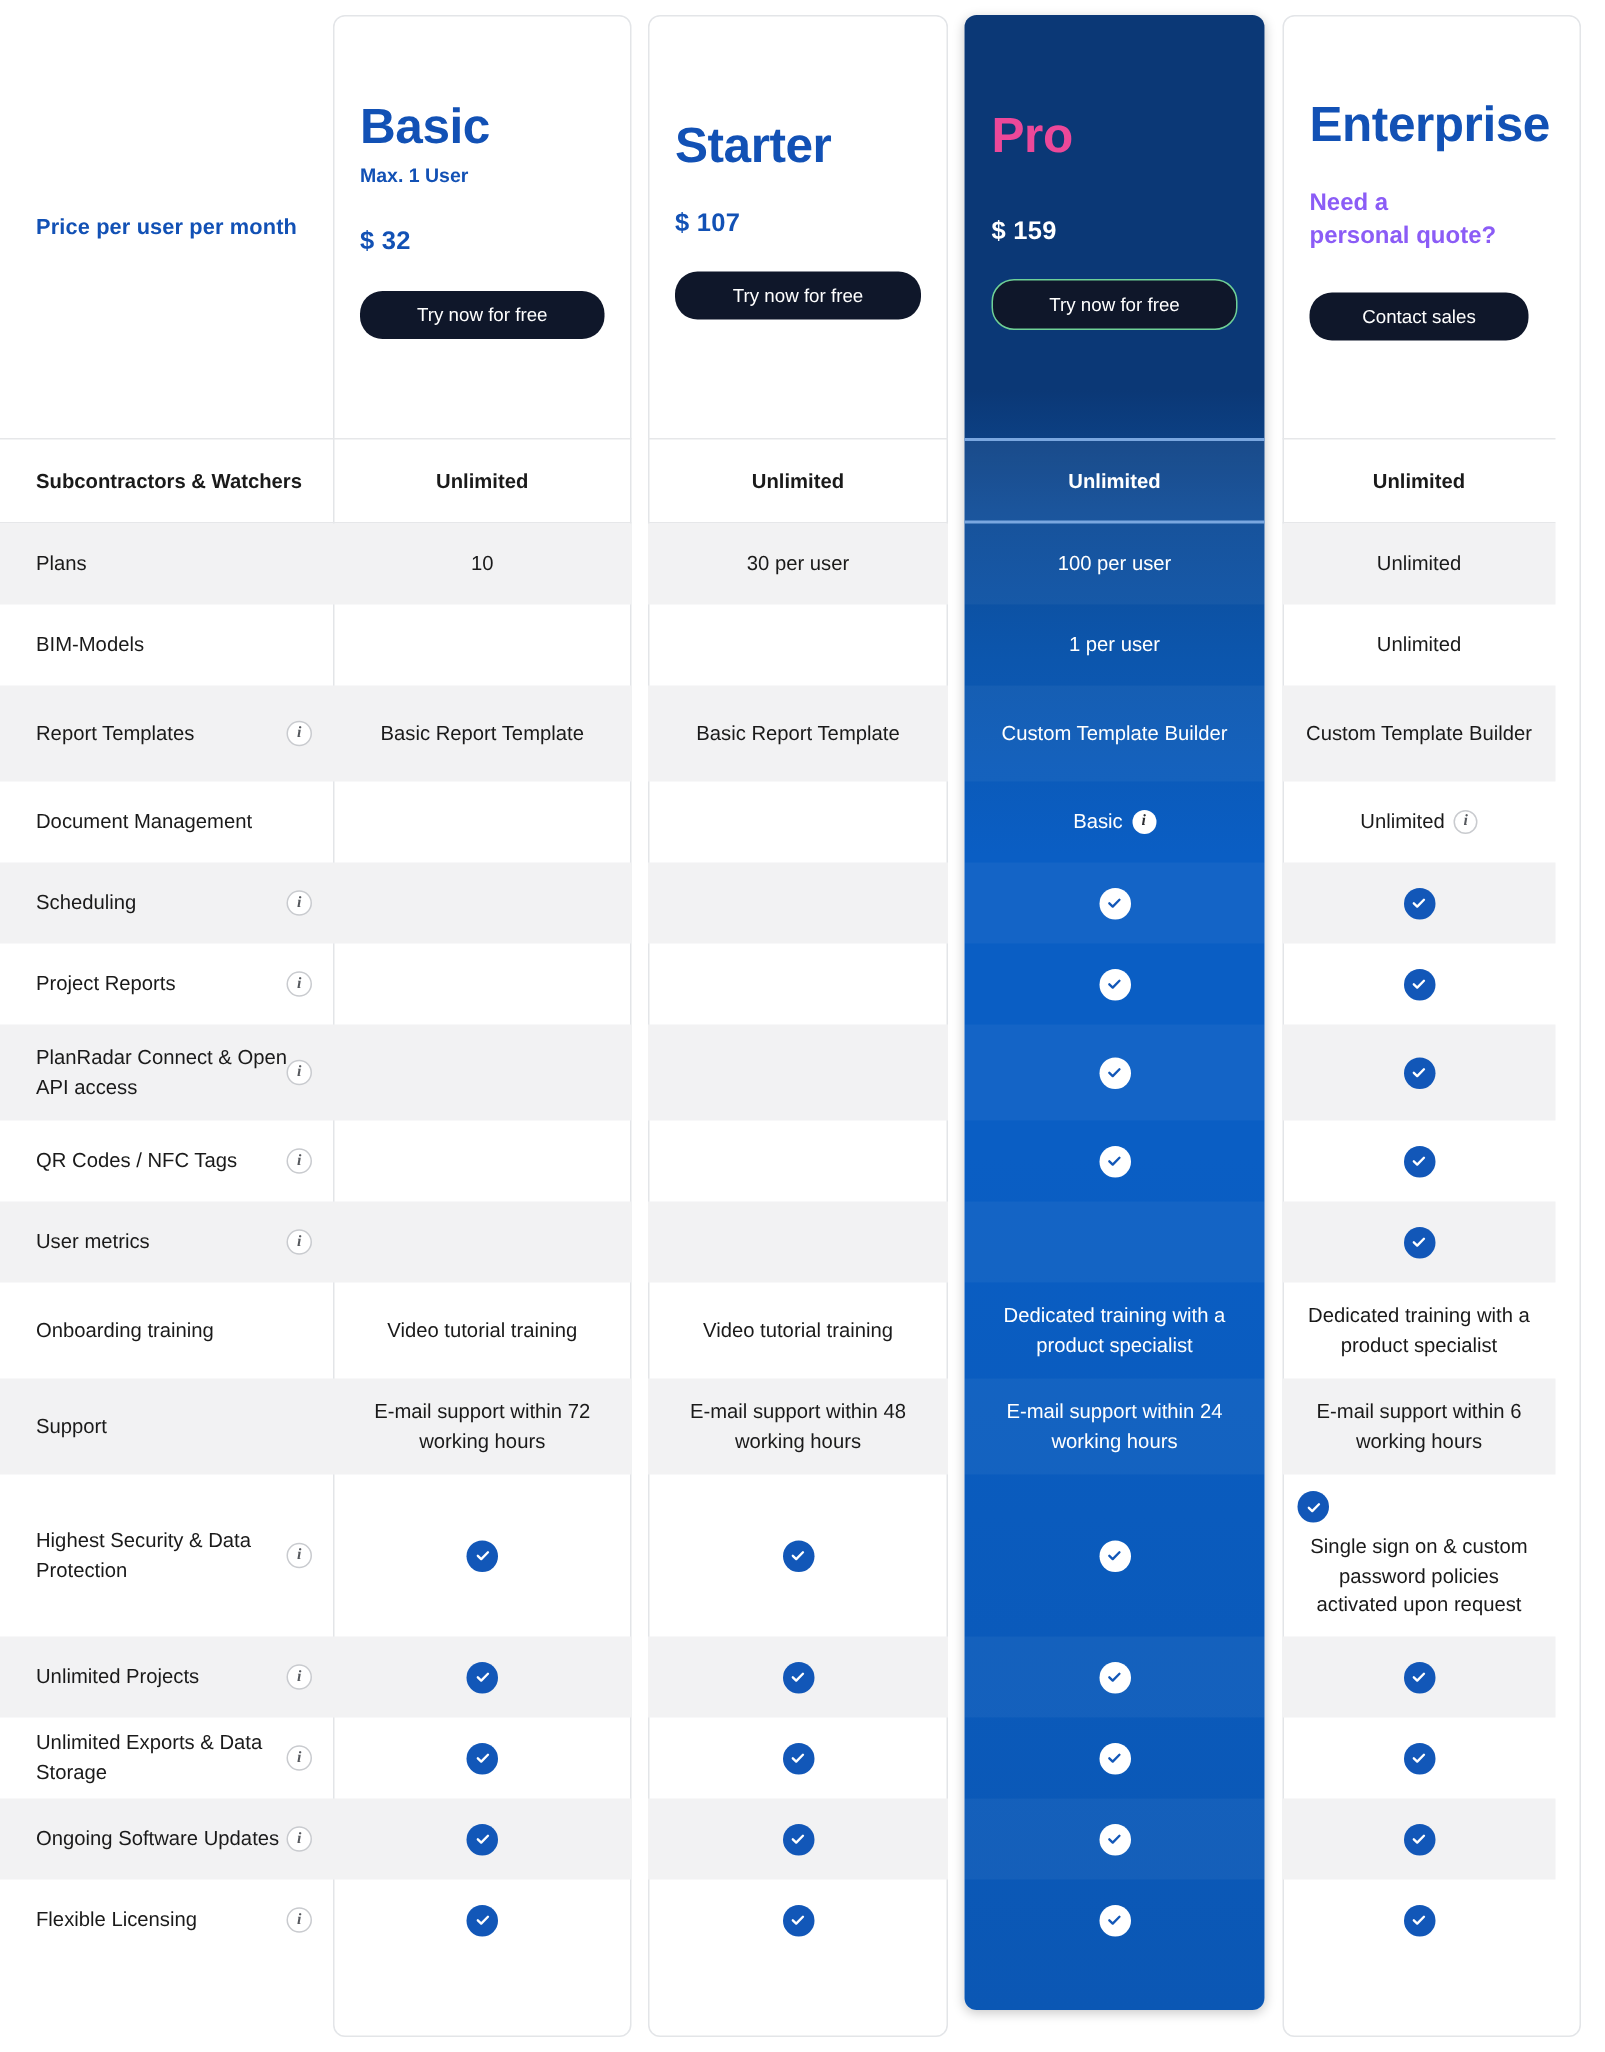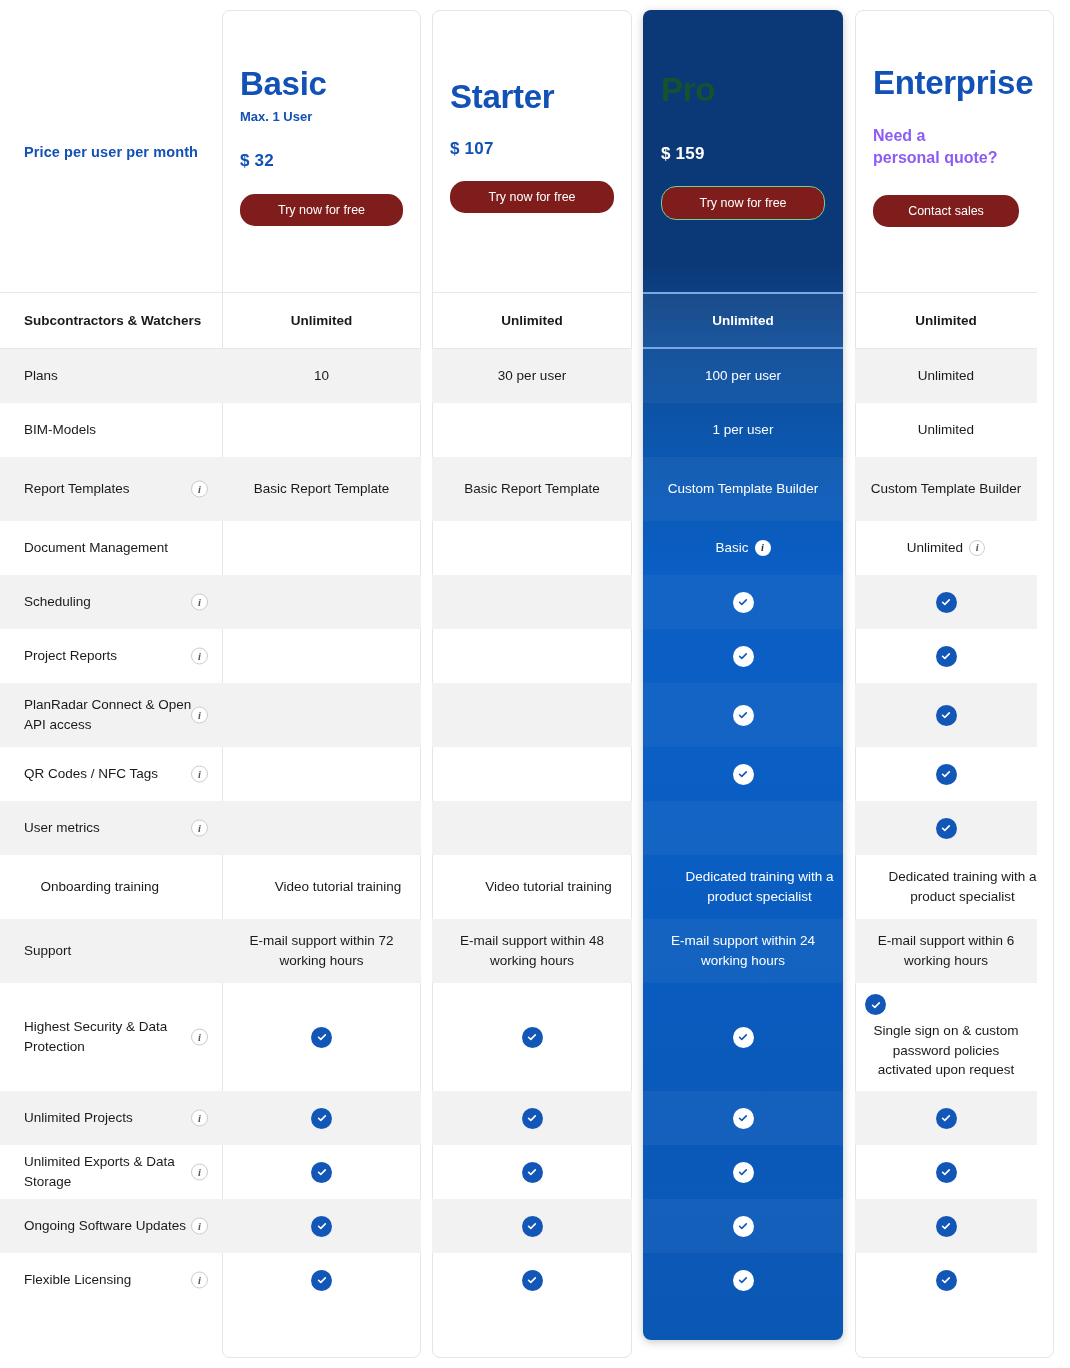--- a/index.html
+++ b/index.html
@@ -86,21 +86,21 @@
     text-align: left;
     padding: 24px 18px 0 18px;
   }
   .plan-name {
     font-size: 33px;
     font-weight: bold;
     color: #1251b5;
     letter-spacing: -.3px;
     line-height: 1.1;
   }
-  .c-pro .plan-name { color: #14532d; }
+  .c-pro .plan-name { color: #ec4899; }
   .plan-sub {
     font-size: 13px;
     font-weight: bold;
     color: #1251b5;
     margin-top: 6px;
   }
   .plan-price {
     font-size: 17px;
     font-weight: bold;
     color: #1251b5;
@@ -113,21 +113,21 @@
     font-weight: bold;
     color: #8b5cf6;
     margin-top: 24px;
     line-height: 1.35;
   }
   .cta {
     display: block;
     width: 100%;
     margin-top: 20px;
     padding: 9px 6px;
-    background: #7f1d1d;
+    background: #0f172a;
     color: #ffffff;
     font-size: 12.5px;
     text-align: center;
     border: none;
     border-radius: 15px;
     cursor: pointer;
     font-family: "Liberation Sans", sans-serif;
   }
   .c-pro .cta { border: 1px solid #6fd197; margin-top: 19px; }
   .plan-head.enterprise .cta { margin-top: 27px; }
@@ -410,21 +410,21 @@
           <div class="cell c-starter"></div>
           <div class="cell c-pro"></div>
           <div class="cell c-enterprise">
             <span class="check">
               <svg viewBox="0 0 16 16" fill="none">
                 <path d="M3.4 8.3 L6.4 11.2 L12.4 5.1" stroke-width="2.1" stroke-linecap="round" stroke-linejoin="round"></path>
               </svg>
             </span>
           </div>
         </div>
-        <div class="row" style="height: 64px; justify-content: center;">
+        <div class="row" style="height: 64px;">
           <div class="cell label">
             <span>Onboarding training</span>
           </div>
           <div class="cell c-basic">
             <span class="cell-text">Video tutorial training</span>
           </div>
           <div class="cell c-starter">
             <span class="cell-text">Video tutorial training</span>
           </div>
           <div class="cell c-pro">

